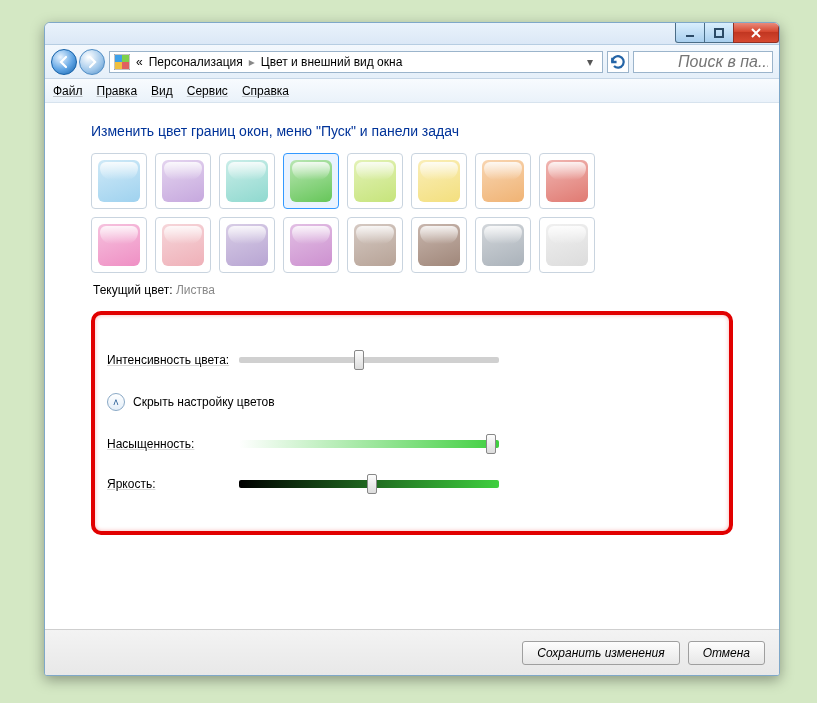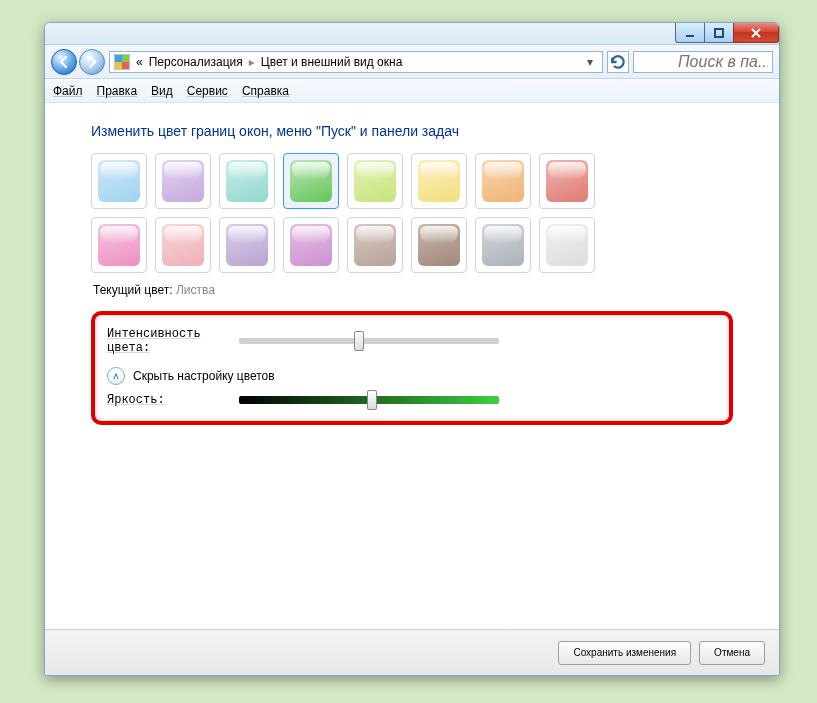--- a/index.html
+++ b/index.html
@@ -142,22 +142,21 @@
   
   .mixer {
     border:4px solid #e10000;
     border-radius:10px;
     padding:12px 16px 14px 12px;
     margin-bottom:12px;
     box-shadow: inset 0 0 4px rgba(225,0,0,.3);
   }
   .sliderrow {
     display:flex; align-items:center;
-    margin:0 0;
-    font-family:Liberation Mono, monospace;
+    margin:26px 0;
   }
   .sliderrow .lbl { width:132px; text-decoration:underline; text-decoration-color:rgba(0,0,0,.15); }
   .track {
     position:relative;
     width:260px; height:6px;
     background:#d0d0d0;
     border-radius:2px;
   }
   .track.hue {
     background: linear-gradient(90deg, red, yellow, lime, cyan, blue, magenta, red);
@@ -197,21 +196,22 @@
     background:linear-gradient(#f3f3f3,#e8e8e8);
     border-top:1px solid #cfcfcf;
     display:flex; align-items:center; justify-content:flex-end;
     padding:0 14px; gap:8px;
   }
   .btn {
     height:24px; padding:0 14px;
     background:linear-gradient(#fdfdfd,#e7e7e7);
     border:1px solid #9f9f9f;
     border-radius:3px;
-    font-size:10px;
+    font-size:12px;
+    font-style:italic;
   }
 </style>
 </head>
 <body>
 
 <div class="chrome">
 
   <div class="titlebar">
     <div class="winbtns">
       <div class="winbtn">
@@ -372,20 +372,26 @@
           <div class="thumb" style="left:46%"></div>
         </div>
       </div>
 
       <div class="toggle">
         <span class="arrow">˄</span>
         <span>Скрыть настройку цветов</span>
       </div>
 
       <div class="sliderrow">
+        <span class="lbl">Насыщенность:</span>
+        <div class="track sat">
+          <div class="thumb" style="left:97%"></div>
+        </div>
+      </div>
+      <div class="sliderrow">
         <span class="lbl">Яркость:</span>
         <div class="track bri">
           <div class="thumb" style="left:51%"></div>
         </div>
       </div>
     </div>
 
   </div>
 
   <div class="footer">

